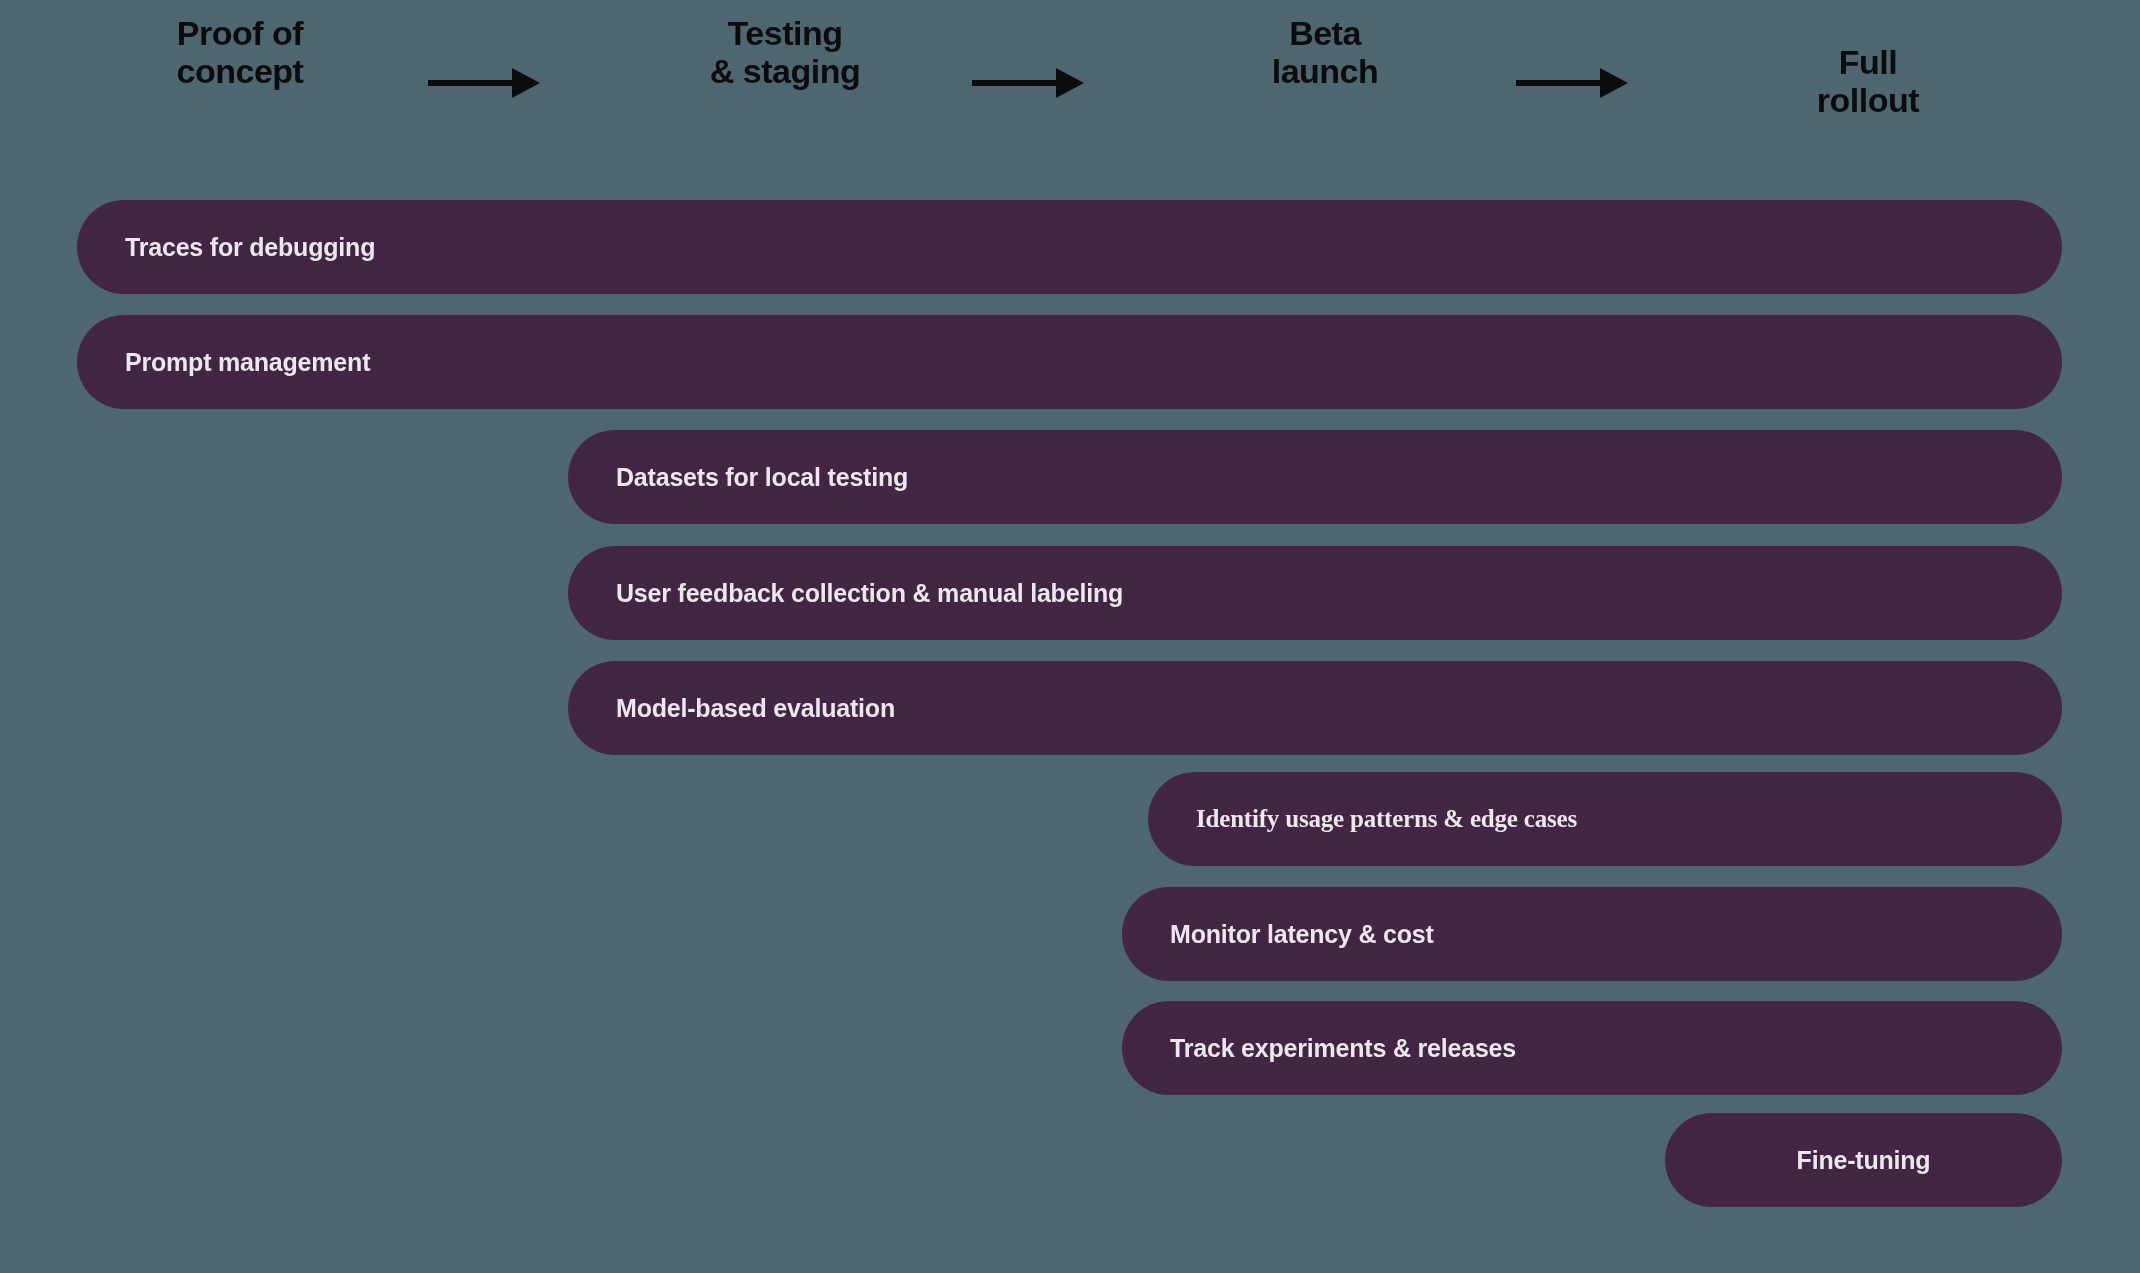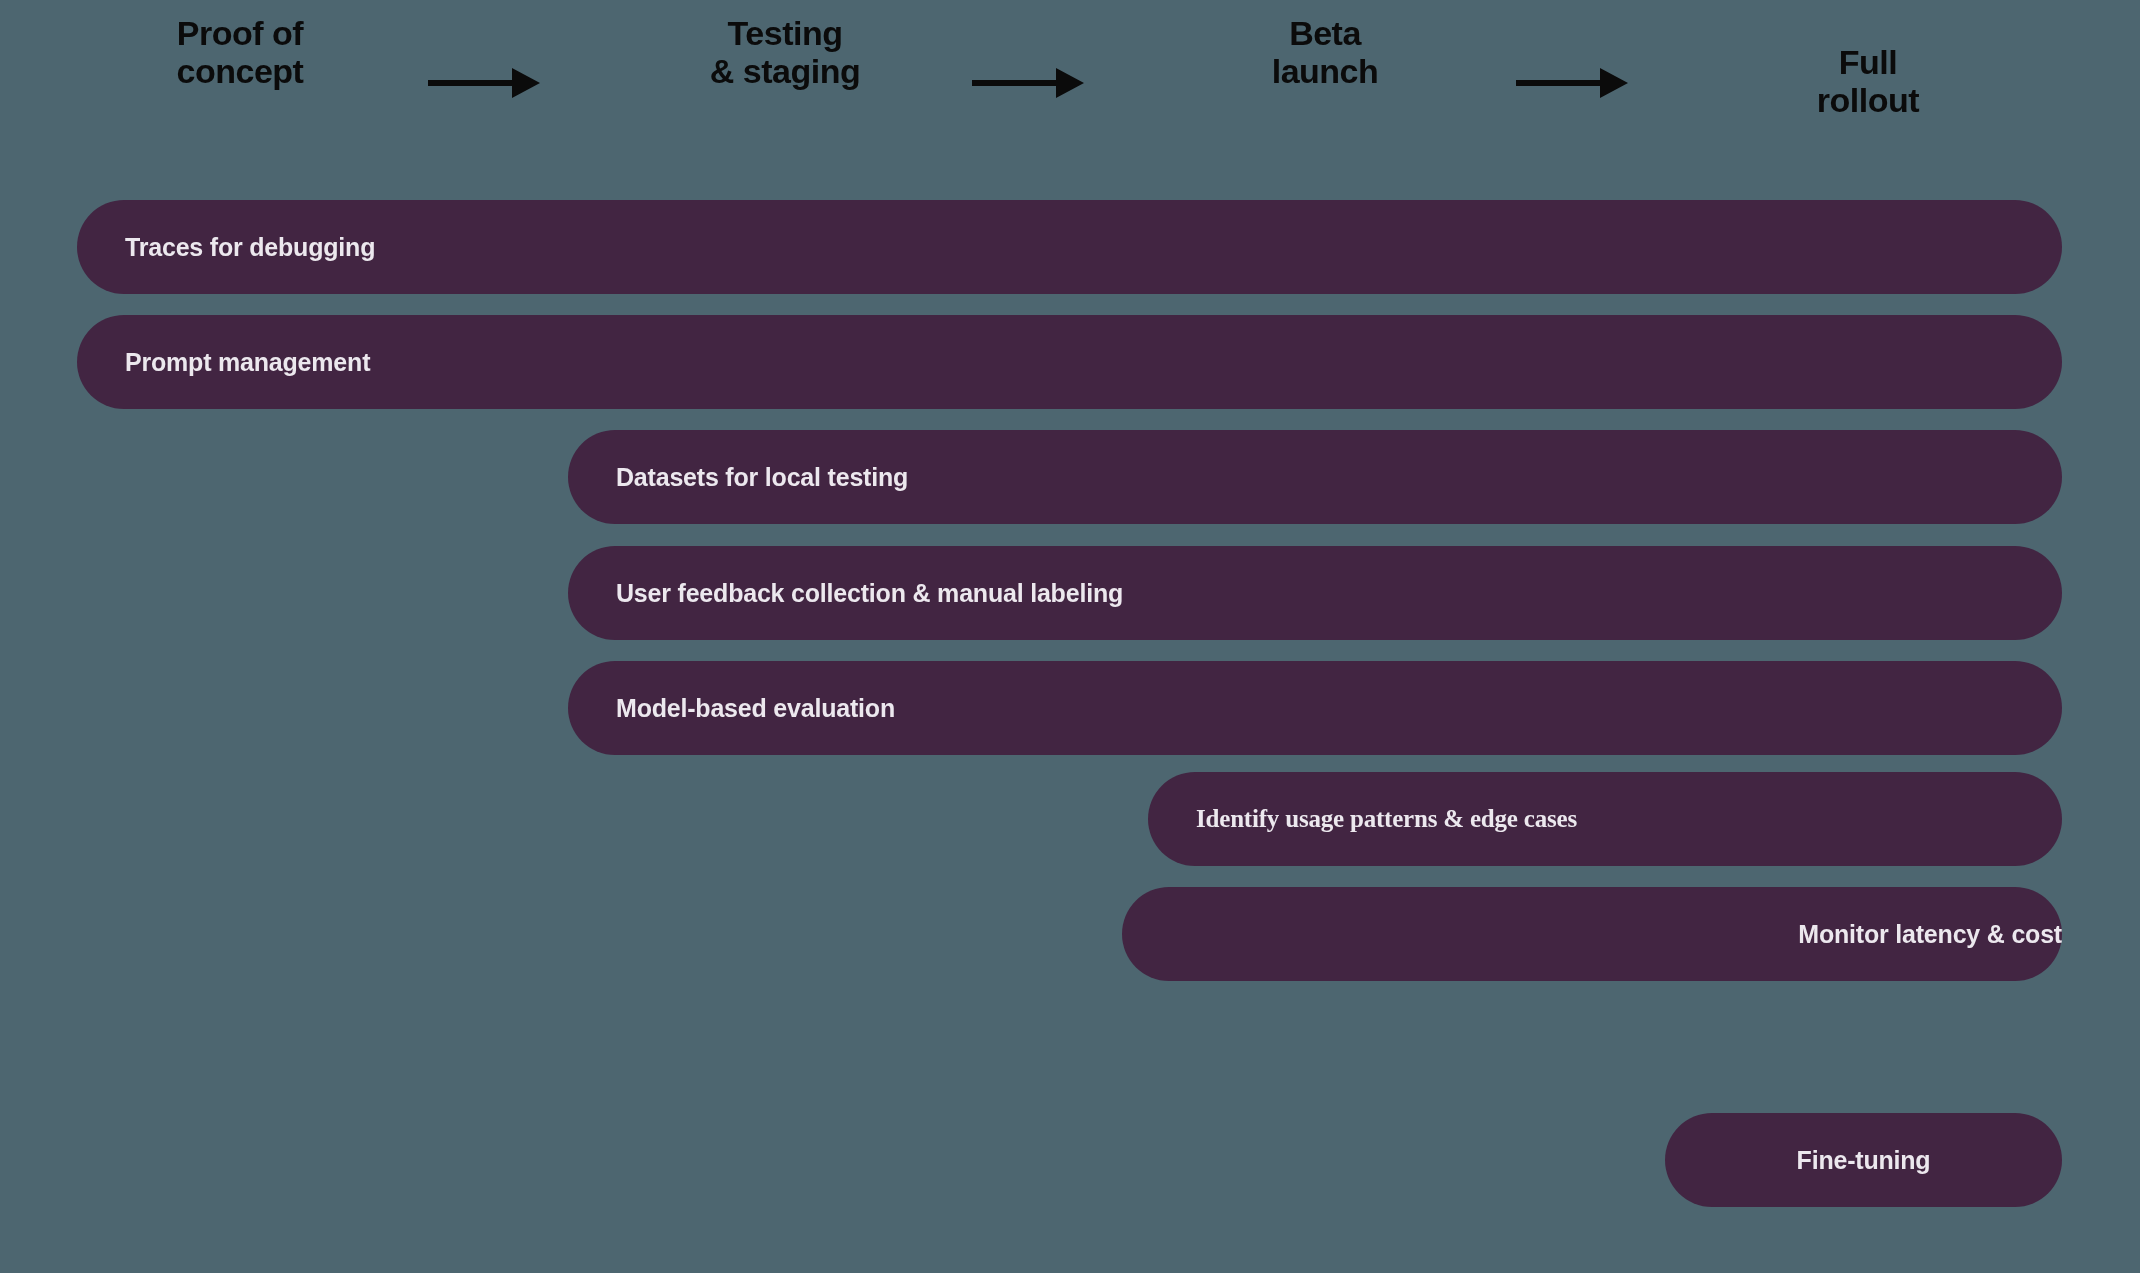--- a/index.html
+++ b/index.html
@@ -65,21 +65,21 @@
   }
   .pill.align-left  { justify-content: flex-start; padding-left: 48px; }
   .pill.align-center{ justify-content: center; }
 
   .pill.r0 { left: 77px;   top: 200px; }
   .pill.r1 { left: 77px;   top: 315px; }
   .pill.r2 { left: 568px;  top: 430px; }
   .pill.r3 { left: 568px;  top: 546px; }
   .pill.r4 { left: 568px;  top: 661px; }
   .pill.r5 { left: 1148px; top: 772px; font-family: Liberation Serif, serif; }
-  .pill.r6 { left: 1122px; top: 887px; justify-content: flex-end; }
+  .pill.r6 { left: 1122px; top: 887px; }
   .pill.r7 { left: 1122px; top: 1001px; }
   .pill.r8 { left: 1665px; top: 1113px; }
 </style>
 </head>
 <body>
 
 <div id="stage">
 
   <div class="stage-label s0">Proof of
 concept</div>
@@ -127,18 +127,21 @@
   </div>
 
   <div class="pill r5 align-left">
     <span class="pill-label">Identify usage patterns &amp; edge cases</span>
   </div>
 
   <div class="pill r6 align-left">
     <span class="pill-label">Monitor latency &amp; cost</span>
   </div>
 
+  <div class="pill r7 align-left">
+    <span class="pill-label">Track experiments &amp; releases</span>
+  </div>
 
   <div class="pill r8 align-center">
     <span class="pill-label">Fine-tuning</span>
   </div>
 
 </div>
 
 </body></html>

